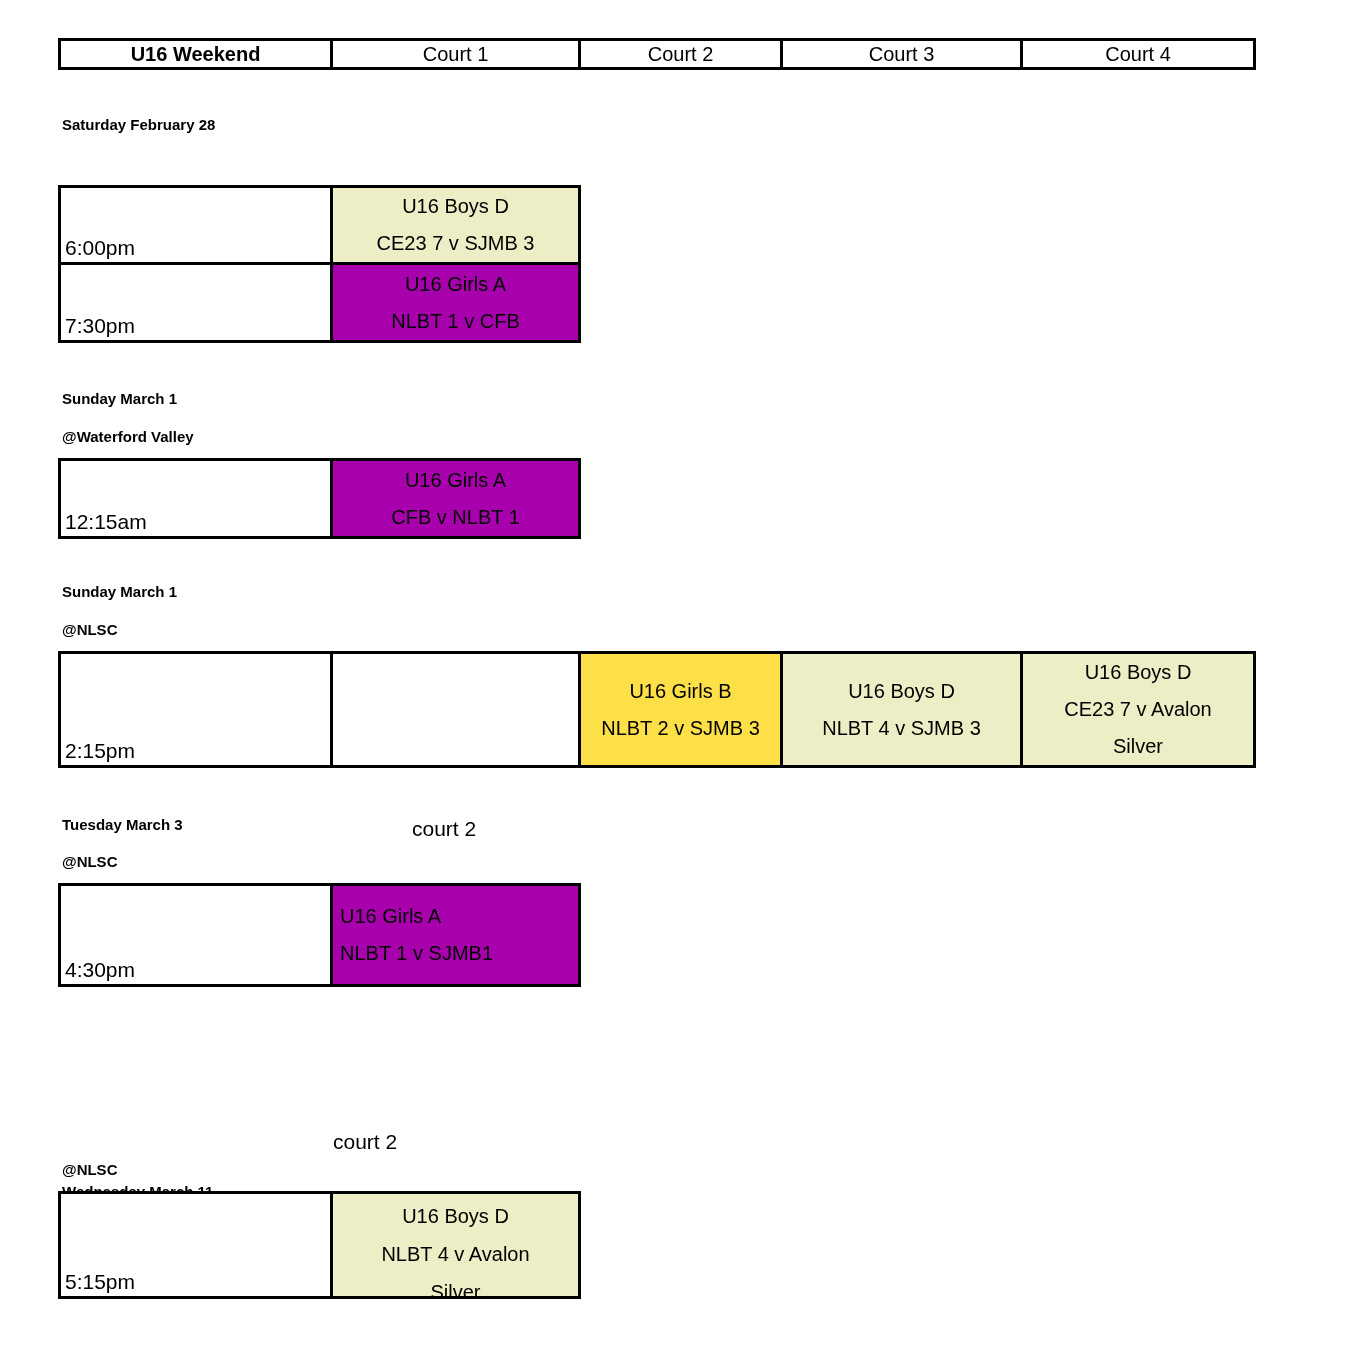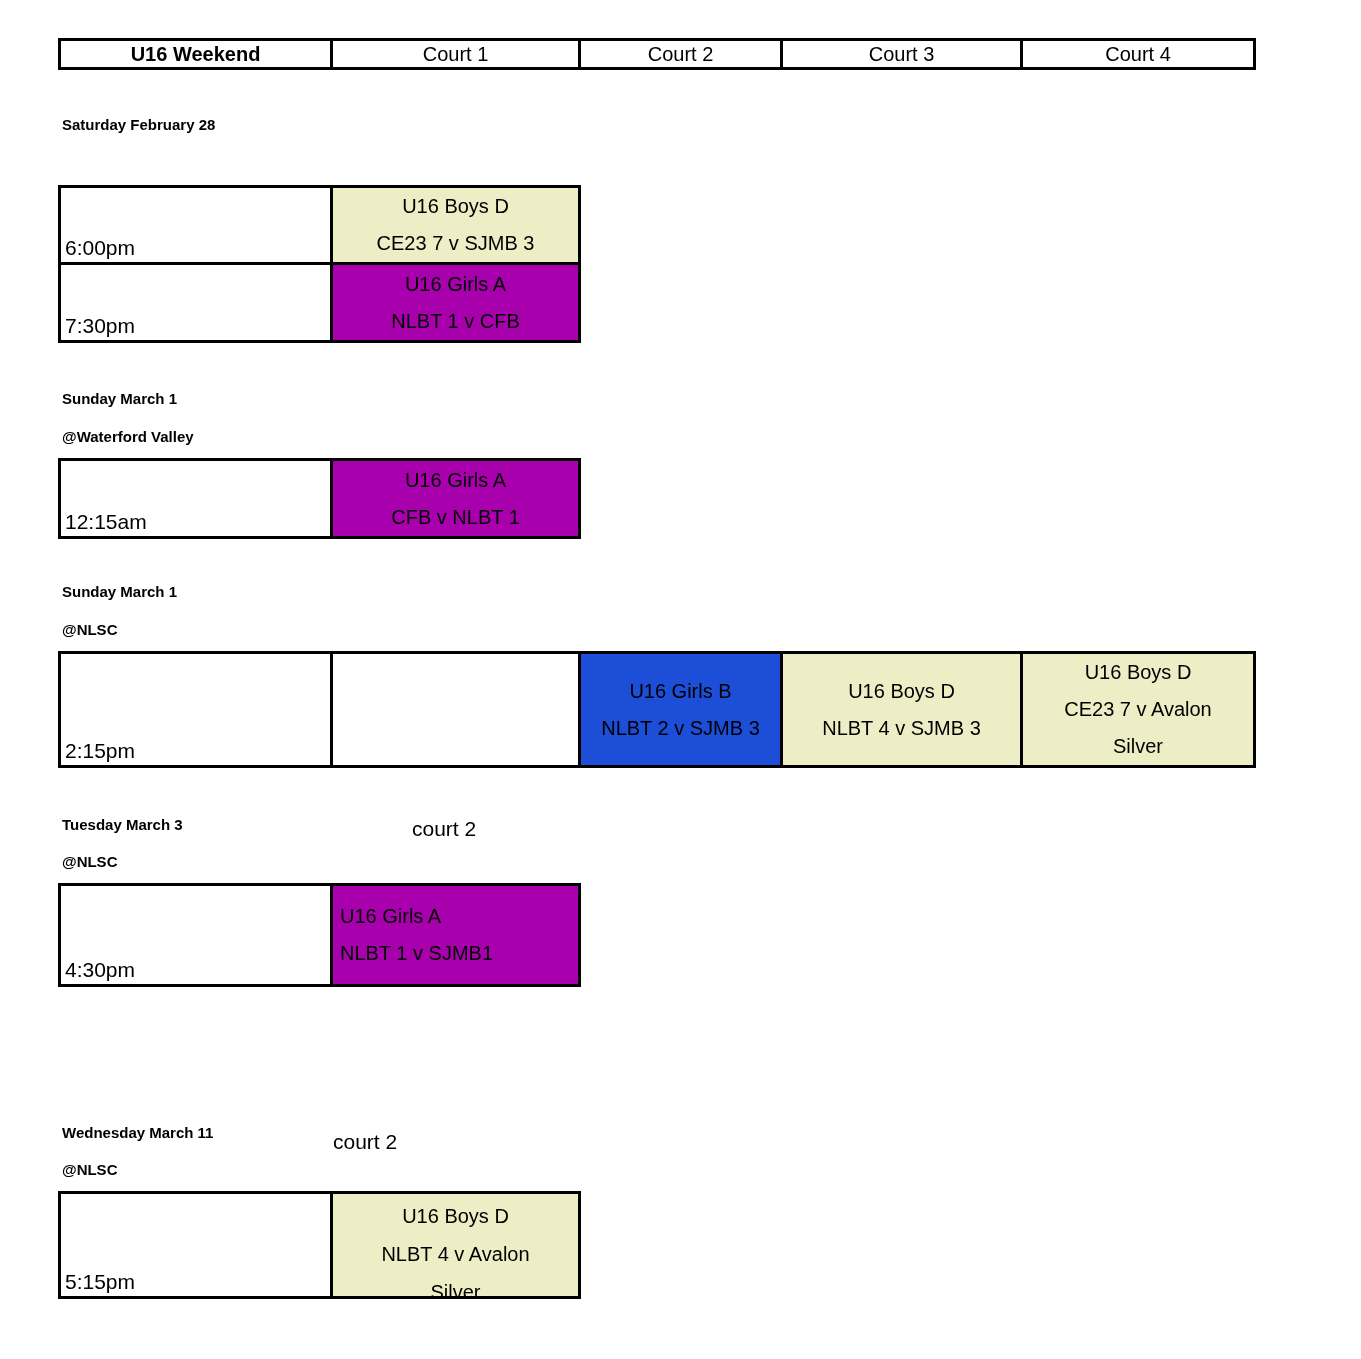--- a/index.html
+++ b/index.html
@@ -157,21 +157,21 @@
         <col style="width:202px">
         <col style="width:240px">
         <col style="width:233px">
     </colgroup>
     <tbody>
         <tr style="height:113px;">
       <td class="time-cell">
         <div class="time-text">2:15pm</div>
       </td>
       <td></td>
-      <td class="game-cell" style="background-color: #1d4ed8;">
+      <td class="game-cell" style="background-color: #fde047;">
         <div class="game-lines">
           <div>U16 Girls B</div>
           <div>NLBT 2 v SJMB 3</div>
         </div>
       </td>
       <td class="game-cell" style="background-color: rgb(237, 237, 198);">
         <div class="game-lines">
           <div>U16 Boys D</div>
           <div>NLBT 4 v SJMB 3</div>
         </div>
@@ -204,21 +204,21 @@
       <td class="game-cell" style="background-color: rgb(168, 0, 173);">
         <div class="game-lines left">
           <div>U16 Girls A</div>
           <div>NLBT 1 v SJMB1</div>
         </div>
       </td>
     </tr>
   </tbody>
     </table>
 
-  <div class="date-label" style="left:62px; top:1124px;">Wednesday March 11</div>
+  <div class="date-label" style="left:62px; top:1183px;">Wednesday March 11</div>
   <div class="court-note" style="left:333px; top:1130px;">court 2</div>
   <div class="venue-label" style="left:62px; top:1161px;">@NLSC</div>
 
   <table class="sched" style="left:58px; top:1191px;">
     <colgroup>
         <col style="width:272px">
         <col style="width:248px">
       </colgroup>
     <tbody>
         <tr style="height:101px;">

